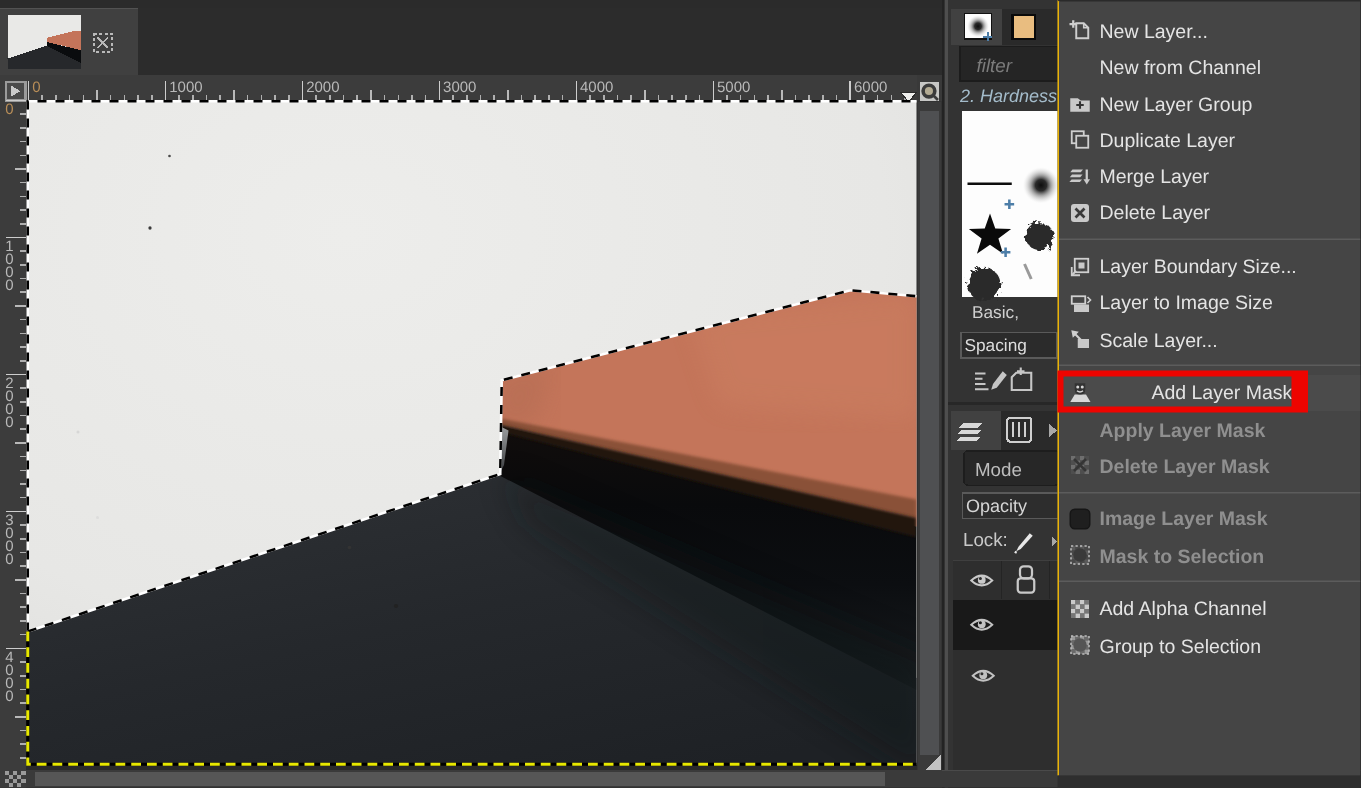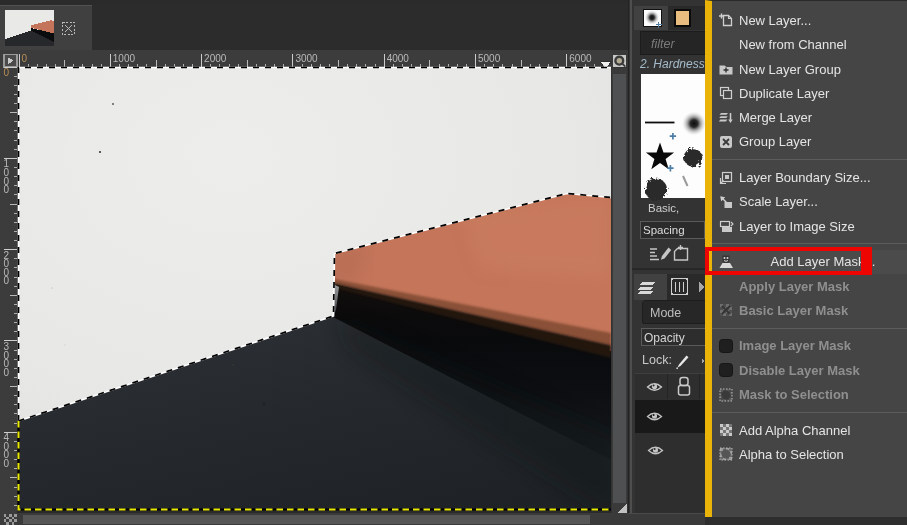--- a/index.html
+++ b/index.html
@@ -1,18 +1,18 @@
 <!DOCTYPE html>
 <html><head><meta charset="utf-8">
 <style>
 html,body{margin:0;padding:0;width:907px;height:525px;overflow:hidden;background:#2d2d2d;
 font-family:"Liberation Sans",sans-serif;}
 #root{position:relative;width:907px;height:525px;}
 #menu{position:absolute;left:705px;top:0;width:202px;height:517px;background:#454545;
-border-top:1px solid #2a2a2a;border-left:7px solid #eab308;box-sizing:border-box;padding-top:7.2px;}
+border-top:1px solid #2a2a2a;border-left:1px solid #eab308;box-sizing:border-box;padding-top:7.2px;}
 .mi{position:relative;height:24.33px;display:flex;align-items:center;padding-left:27px;
 font-size:13px;color:#e4e4e4;white-space:nowrap;letter-spacing:0px;}
 .mi.dis{color:#8f8f8f;font-weight:bold;}
 .mi.hot{background:#4b4b4b;justify-content:center;}
 .sep{height:1px;background:#5c5c5c;margin:5.1px 0;}
 #redbox{position:absolute;left:705px;top:247px;width:167px;height:28px;box-sizing:border-box;
 border:4px solid #ee0400;border-right-width:11px;z-index:5;}
 #belowmenu{position:absolute;left:705px;top:517px;width:202px;height:8px;background:#2e2e2e;}
 </style></head>
 <body>
@@ -462,47 +462,47 @@
           <path d="M12.5 3 v7" stroke="#cfcfcf" stroke-width="1.5"></path>
           <polygon points="10.3,9.5 14.7,9.5 12.5,13" fill="#c9c9c9"></polygon>
         </svg>
         <span>Merge Layer</span>
       </div>
 <div class="mi">
         <svg width="16" height="16" viewBox="0 0 16 16" style="position:absolute;left:6px;top:50%;margin-top:-8px">
           <rect x="2" y="2" width="12" height="12" rx="2" fill="#c9c9c9"></rect>
           <path d="M5 5 L11 11 M11 5 L5 11" stroke="#3a3a3a" stroke-width="1.8"></path>
         </svg>
-        <span>Group Layer</span>
+        <span>Delete Layer</span>
       </div>
 <div class="sep"></div>
 <div class="mi">
         <svg width="16" height="16" viewBox="0 0 16 16" style="position:absolute;left:6px;top:50%;margin-top:-8px">
           <rect x="4.5" y="2.5" width="9" height="9" fill="none" stroke="#cfcfcf" stroke-width="1.2"></rect>
           <rect x="7" y="5" width="4" height="4" fill="#c9c9c9"></rect>
           <path d="M2.5 8 v5.5 h5.5" fill="none" stroke="#cfcfcf" stroke-width="1.2"></path>
           <path d="M2.5 13.5 l3-3" stroke="#cfcfcf" stroke-width="1.2"></path>
         </svg>
         <span>Layer Boundary Size...</span>
       </div>
 <div class="mi">
         <svg width="16" height="16" viewBox="0 0 16 16" style="position:absolute;left:6px;top:50%;margin-top:-8px">
+          <rect x="2.5" y="3.5" width="9" height="5" fill="none" stroke="#cfcfcf" stroke-width="1.2"></rect>
+          <rect x="4" y="9" width="10" height="5" fill="#c9c9c9"></rect>
+          <path d="M13 4 l2 2 -2 2" fill="none" stroke="#cfcfcf" stroke-width="1.1"></path>
+        </svg>
+        <span>Layer to Image Size</span>
+      </div>
+<div class="mi">
+        <svg width="16" height="16" viewBox="0 0 16 16" style="position:absolute;left:6px;top:50%;margin-top:-8px">
           <rect x="6.5" y="8" width="7.5" height="6" fill="#c9c9c9"></rect>
           <path d="M8.5 8.5 L4 4" stroke="#cfcfcf" stroke-width="1.4"></path>
           <polygon points="2.2,2.2 7.2,3.2 3.2,7.2" fill="#cfcfcf"></polygon>
         </svg>
         <span>Scale Layer...</span>
-      </div>
-<div class="mi">
-        <svg width="16" height="16" viewBox="0 0 16 16" style="position:absolute;left:6px;top:50%;margin-top:-8px">
-          <rect x="2.5" y="3.5" width="9" height="5" fill="none" stroke="#cfcfcf" stroke-width="1.2"></rect>
-          <rect x="4" y="9" width="10" height="5" fill="#c9c9c9"></rect>
-          <path d="M13 4 l2 2 -2 2" fill="none" stroke="#cfcfcf" stroke-width="1.1"></path>
-        </svg>
-        <span>Layer to Image Size</span>
       </div>
 <div class="sep"></div>
 <div class="mi hot">
         <svg width="16" height="16" viewBox="0 0 16 16" style="position:absolute;left:6px;top:50%;margin-top:-8px">
           <polygon points="4.5,9 12,9 15,14 1.5,14" fill="#d8d8d8"></polygon>
           <path d="M4.5 1.5 h7 v4 q0 3.5 -3.5 3.5 q-3.5 0 -3.5 -3.5 z" fill="#333333"></path>
           <circle cx="6.5" cy="4" r="1" fill="#d8d8d8"></circle>
           <circle cx="9.5" cy="4" r="1" fill="#d8d8d8"></circle>
           <path d="M6 6.5 q2 1.6 4 0" stroke="#d8d8d8" stroke-width="1" fill="none"></path>
         </svg>
@@ -524,34 +524,28 @@
           <rect x="8" y="2" width="3" height="3" fill="#6e6e6e"></rect>
           <rect x="8" y="5" width="3" height="3" fill="#4e4e4e"></rect>
           <rect x="8" y="8" width="3" height="3" fill="#6e6e6e"></rect>
           <rect x="8" y="11" width="3" height="3" fill="#4e4e4e"></rect>
           <rect x="11" y="2" width="3" height="3" fill="#4e4e4e"></rect>
           <rect x="11" y="5" width="3" height="3" fill="#6e6e6e"></rect>
           <rect x="11" y="8" width="3" height="3" fill="#4e4e4e"></rect>
           <rect x="11" y="11" width="3" height="3" fill="#6e6e6e"></rect>
           <path d="M4 4 L12 12 M12 4 L4 12" stroke="#353535" stroke-width="1.8"></path>
         </svg>
-        <span>Basic Layer Mask</span>
+        <span>Delete Layer Mask</span>
       </div>
 <div class="sep"></div>
 <div class="mi dis">
         <svg width="16" height="16" viewBox="0 0 16 16" style="position:absolute;left:6px;top:50%;margin-top:-8px">
           <rect x="1.5" y="1.5" width="13" height="13" rx="3" fill="#1f1f1f" stroke="#161616"></rect>
         </svg>
         <span>Image Layer Mask</span>
-      </div>
-<div class="mi dis">
-        <svg width="16" height="16" viewBox="0 0 16 16" style="position:absolute;left:6px;top:50%;margin-top:-8px">
-          <rect x="1.5" y="1.5" width="13" height="13" rx="3" fill="#1f1f1f" stroke="#161616"></rect>
-        </svg>
-        <span>Disable Layer Mask</span>
       </div>
 <div class="mi dis">
         <svg width="16" height="16" viewBox="0 0 16 16" style="position:absolute;left:6px;top:50%;margin-top:-8px">
           <rect x="2" y="2" width="3" height="3" fill="#5a5a5a"></rect>
           <rect x="2" y="5" width="3" height="3" fill="#484848"></rect>
           <rect x="2" y="8" width="3" height="3" fill="#5a5a5a"></rect>
           <rect x="2" y="11" width="3" height="3" fill="#484848"></rect>
           <rect x="5" y="2" width="3" height="3" fill="#484848"></rect>
           <rect x="5" y="5" width="3" height="3" fill="#5a5a5a"></rect>
           <rect x="5" y="8" width="3" height="3" fill="#484848"></rect>
@@ -605,17 +599,17 @@
           <rect x="8" y="5" width="3" height="3" fill="#6a6a6a"></rect>
           <rect x="8" y="8" width="3" height="3" fill="#9a9a9a"></rect>
           <rect x="8" y="11" width="3" height="3" fill="#6a6a6a"></rect>
           <rect x="11" y="2" width="3" height="3" fill="#6a6a6a"></rect>
           <rect x="11" y="5" width="3" height="3" fill="#9a9a9a"></rect>
           <rect x="11" y="8" width="3" height="3" fill="#6a6a6a"></rect>
           <rect x="11" y="11" width="3" height="3" fill="#9a9a9a"></rect>
           <circle cx="8" cy="8" r="4.5" fill="#555555"></circle>
           <rect x="2" y="2" width="12" height="12" fill="none" stroke="#bdbdbd" stroke-width="1" stroke-dasharray="1.5,1.5"></rect>
         </svg>
-        <span>Alpha to Selection</span>
+        <span>Group to Selection</span>
       </div>
 </div>
 <div id="belowmenu"></div>
 <div id="redbox"></div>
 </div>
 </body></html>

